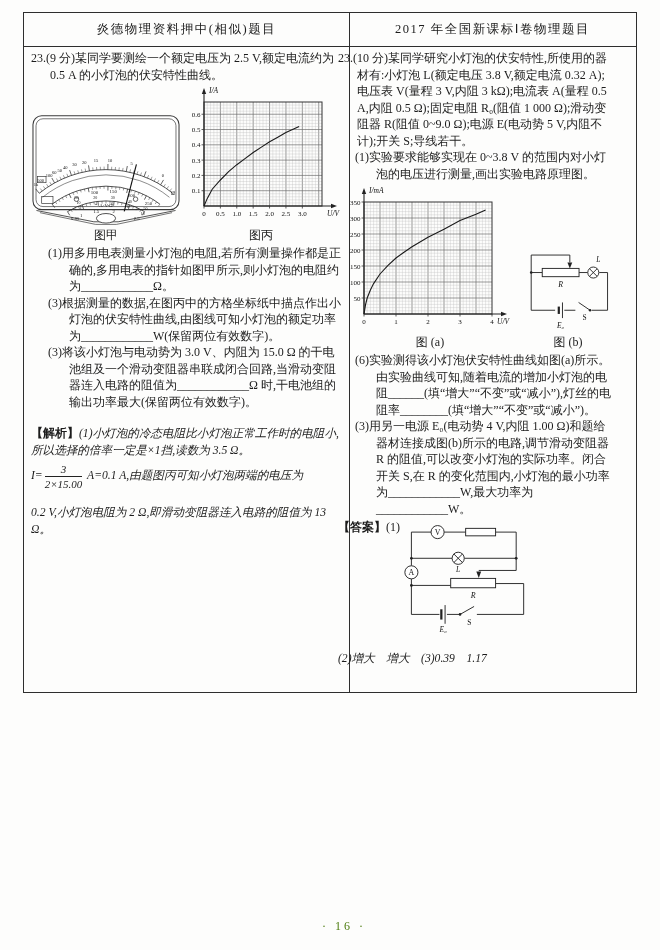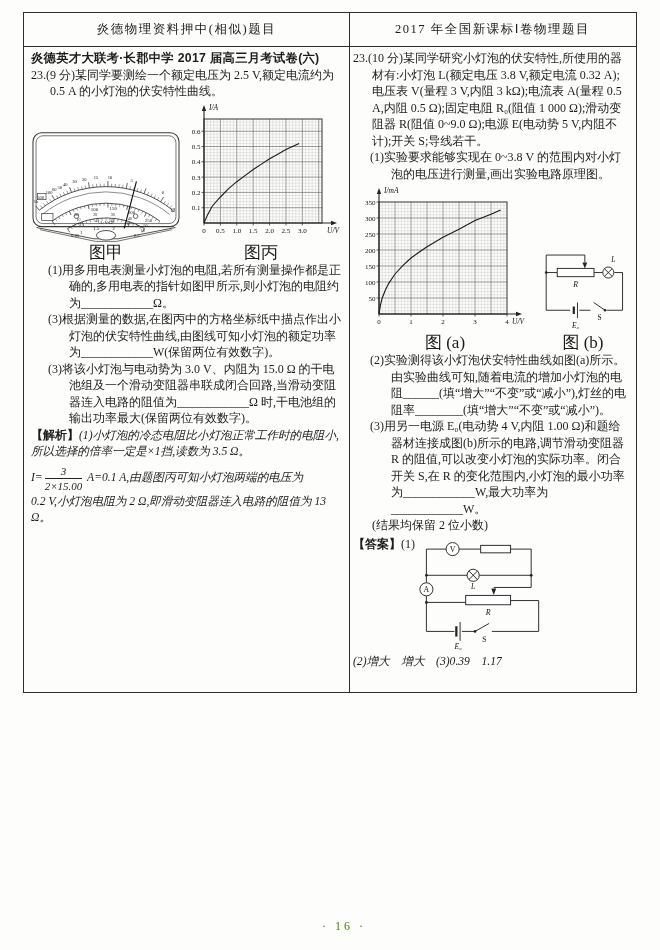--- a/index.html
+++ b/index.html
@@ -7,57 +7,56 @@
         font-family:"Liberation Serif",serif;color:#1c1c1c;padding-left:28px;}
   .sheet-table{position:absolute;left:23px;top:12px;width:612px;height:679px;
         border:1.4px solid #2e2e2e;}
   .divider{position:absolute;left:325px;top:0;bottom:0;width:0;border-left:1px solid #2e2e2e;}
   .header-row{position:absolute;top:0;left:0;width:100%;height:33px;border-bottom:1px solid #2e2e2e;display:flex;}
   .header-cell{display:flex;align-items:center;justify-content:center;font-size:12.5px;letter-spacing:1.5px;}
   .hc-left{width:325px;}
   .hc-right{flex:1;}
   .col{position:absolute;top:37px;font-size:12px;line-height:16.5px;}
   .col-left{left:7px;width:311px;}
-  .col-right{left:329px;width:276px;}
+  .col-right{left:314px;width:276px;}
   p{margin:0;}
   .bold-title{font-family:"Liberation Sans",sans-serif;font-weight:bold;font-size:12.3px;letter-spacing:.3px;}
   .hang{padding-left:19px;text-indent:-19px;}
   .item{margin-left:17px;padding-left:21px;text-indent:-21px;}
   .note{margin-left:19px;}
-  .kai{font-style:italic;font-size:11.6px;}
+  .kai{font-style:italic;font-size:11.6px;margin-top:15px;}
   .ans-label{font-weight:bold;font-style:normal;font-family:"Liberation Sans",sans-serif;font-size:12px;}
   .figrow{display:flex;align-items:flex-end;margin:4px 0 3px 0;}
   .fig{text-align:center;}
-  .figcap{font-size:17px;line-height:13px;margin-top:2px;}
+  .figcap{font-size:12px;line-height:13px;margin-top:2px;}
   .fracline{margin:4px 0 2px 0;}
   .frac{display:inline-block;vertical-align:middle;text-align:center;line-height:12px;font-size:11px;margin:0 2px;}
   .frac .num{display:block;border-bottom:1px solid #222;padding:0 4px 1px 4px;}
   .frac .den{display:block;padding-top:1px;}
   .answer-row{display:flex;margin-top:2px;}
   .anslabel{align-self:flex-start;white-space:nowrap;}
-  .answer-final{margin-top:2px;}
+  .answer-final{margin-top:16px;}
   .page-number{position:absolute;left:0;right:0;bottom:16px;text-align:center;font-size:12px;letter-spacing:3px;color:#4d7c0f;}
   svg{display:block;}
   svg .w{stroke:#222;stroke-width:1;fill:none;}
   svg .comp{stroke:#222;stroke-width:1;fill:#fff;}
   svg text{font-family:"Liberation Serif",serif;fill:#111;}
 </style>
 </head>
 <body>
 
 <div class="page">
   <div class="sheet-table">
     <div class="divider"></div>
     <div class="header-row">
       <div class="header-cell hc-left">炎德物理资料押中(相似)题目</div>
       <div class="header-cell hc-right">2017 年全国新课标Ⅰ卷物理题目</div>
     </div>
 
     <div class="col col-left">
-      <p class="bold-title">炎德英才大联考·长郡中学 2017 届高三月考试卷(六)</p>
       <p class="hang">23.(9 分)某同学要测绘一个额定电压为 2.5 V,额定电流约为 0.5 A 的小灯泡的伏安特性曲线。</p>
 
       <div class="figrow">
         <div class="fig">
           <div>
               <svg width="150" height="113" viewBox="0 0 172 130">
                 <rect x="2" y="2" width="168" height="108" rx="10" fill="#fff" stroke="#3a3a3a" stroke-width="1.2"></rect>
                 <rect x="5.5" y="5.5" width="161" height="101" rx="8" fill="none" stroke="#3a3a3a" stroke-width="0.8"></rect>
                 <path d="M6,111 L72,124 H100 L166,111" fill="none" stroke="#3a3a3a" stroke-width="1"></path>
                 <path d="M10,113.5 L74,127 H98 L162,113.5" fill="none" stroke="#3a3a3a" stroke-width="0.8"></path>
@@ -451,23 +450,22 @@
             <path class="w" d="M74,80 L61.5,71.5"></path>
             <text x="83" y="28" font-size="8" font-style="italic" text-anchor="middle">L</text>
             <text x="42" y="55" font-size="8.5" font-style="italic" text-anchor="middle">R</text>
             <text x="42" y="99" font-size="8" font-style="italic" text-anchor="middle">E₀</text>
             <text x="68" y="91" font-size="8" text-anchor="middle">S</text>
           </svg>
           <div class="figcap">图 (b)</div>
         </div>
       </div>
 
-      <p class="item">(2)实验测得该小灯泡伏安特性曲线如图(a)所示。由实验曲线可知,随着电流的增加小灯泡的电阻______(填“增大”“不变”或“减小”),灯丝的电阻率________(填“增大”“不变”或“减小”)。</p>
+      <p class="item">(6)实验测得该小灯泡伏安特性曲线如图(a)所示。由实验曲线可知,随着电流的增加小灯泡的电阻______(填“增大”“不变”或“减小”),灯丝的电阻率________(填“增大”“不变”或“减小”)。</p>
       <p class="item">(3)用另一电源 E₀(电动势 4 V,内阻 1.00 Ω)和题给器材连接成图(b)所示的电路,调节滑动变阻器 R 的阻值,可以改变小灯泡的实际功率。闭合开关 S,在 R 的变化范围内,小灯泡的最小功率为____________W,最大功率为____________W。</p>
-      <p class="note">(结果均保留 2 位小数)</p>
 
       <div class="answer-row">
         <p class="anslabel"><b class="ans-label">【答案】</b><span>(1)</span></p>
         <svg width="136" height="116" viewBox="0 0 145 124">
           <path class="w" d="M12,14 H33 M47,14 H70 M102,14 H124 V42 M12,42 H55.5 M68.5,42 H124 M12,14 V50 M12,64 V102 M124,42 V55 H84 M12,71 H54 M102,69 H132 V102 M12,102 H42 M50,102 H64 M82,102 H132"></path>
           <circle cx="40" cy="14" r="7" class="comp"></circle>
           <text x="40" y="17.2" font-size="8.5" text-anchor="middle">V</text>
           <rect x="70" y="10" width="32" height="8" class="comp"></rect>
           <circle cx="62" cy="42" r="6.5" class="comp"></circle>
           <path class="w" d="M57.4,37.4 L66.6,46.6 M57.4,46.6 L66.6,37.4"></path>

